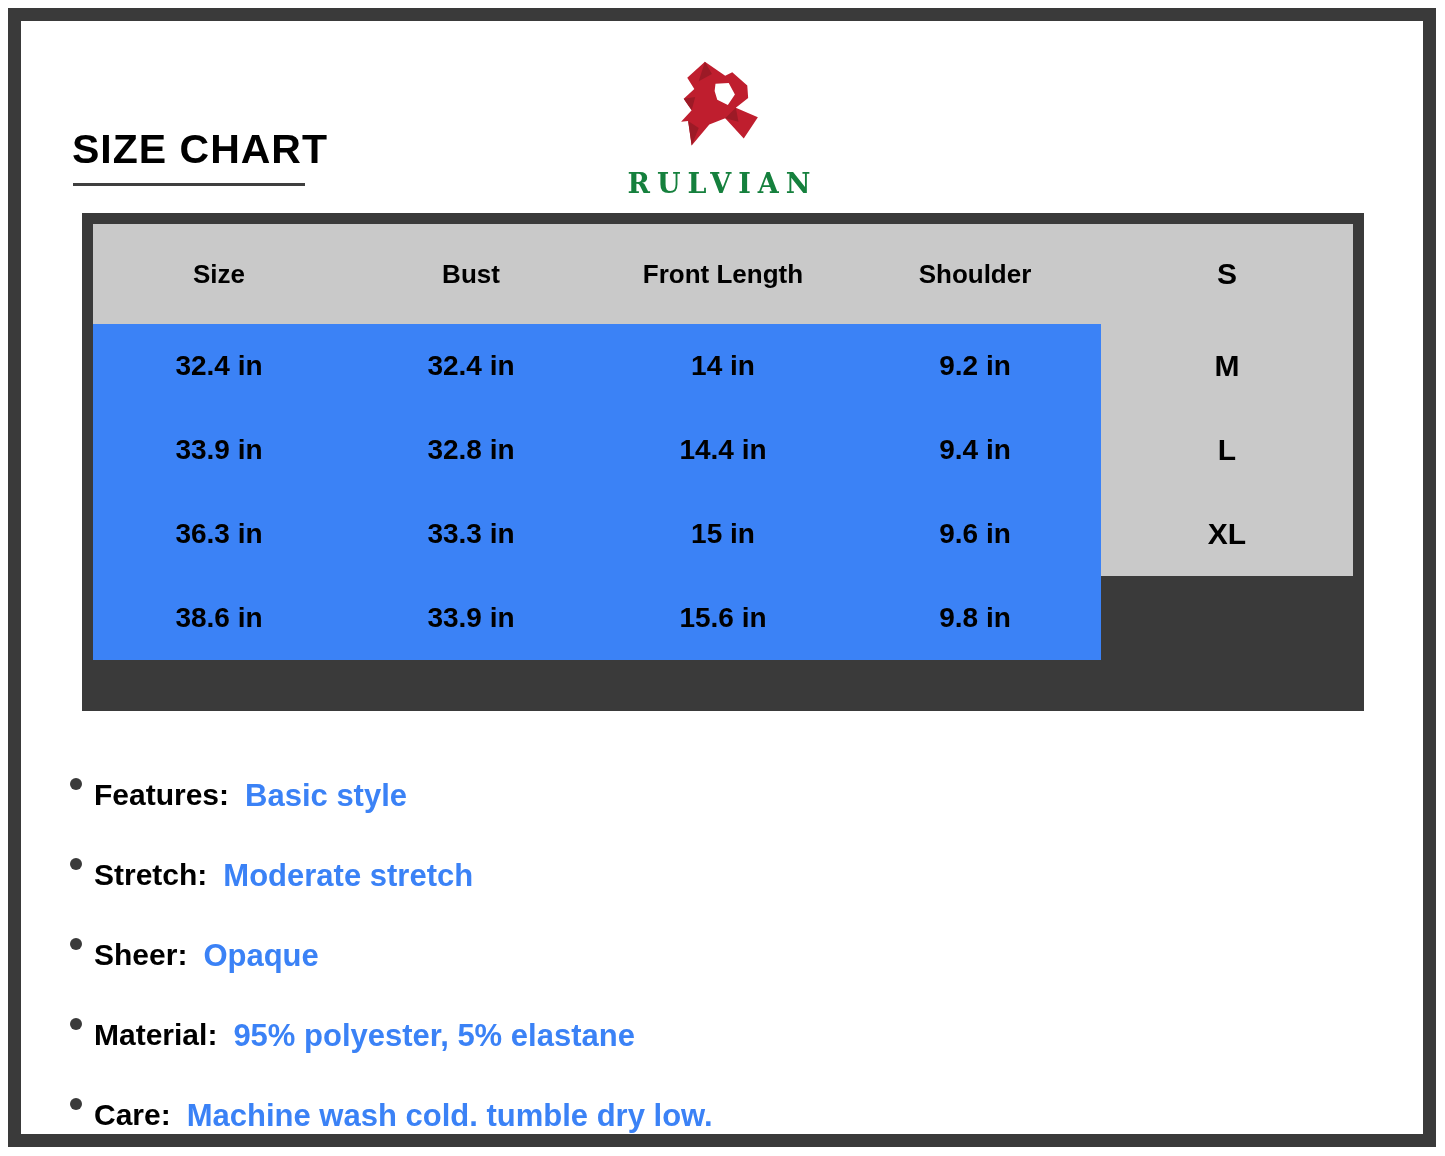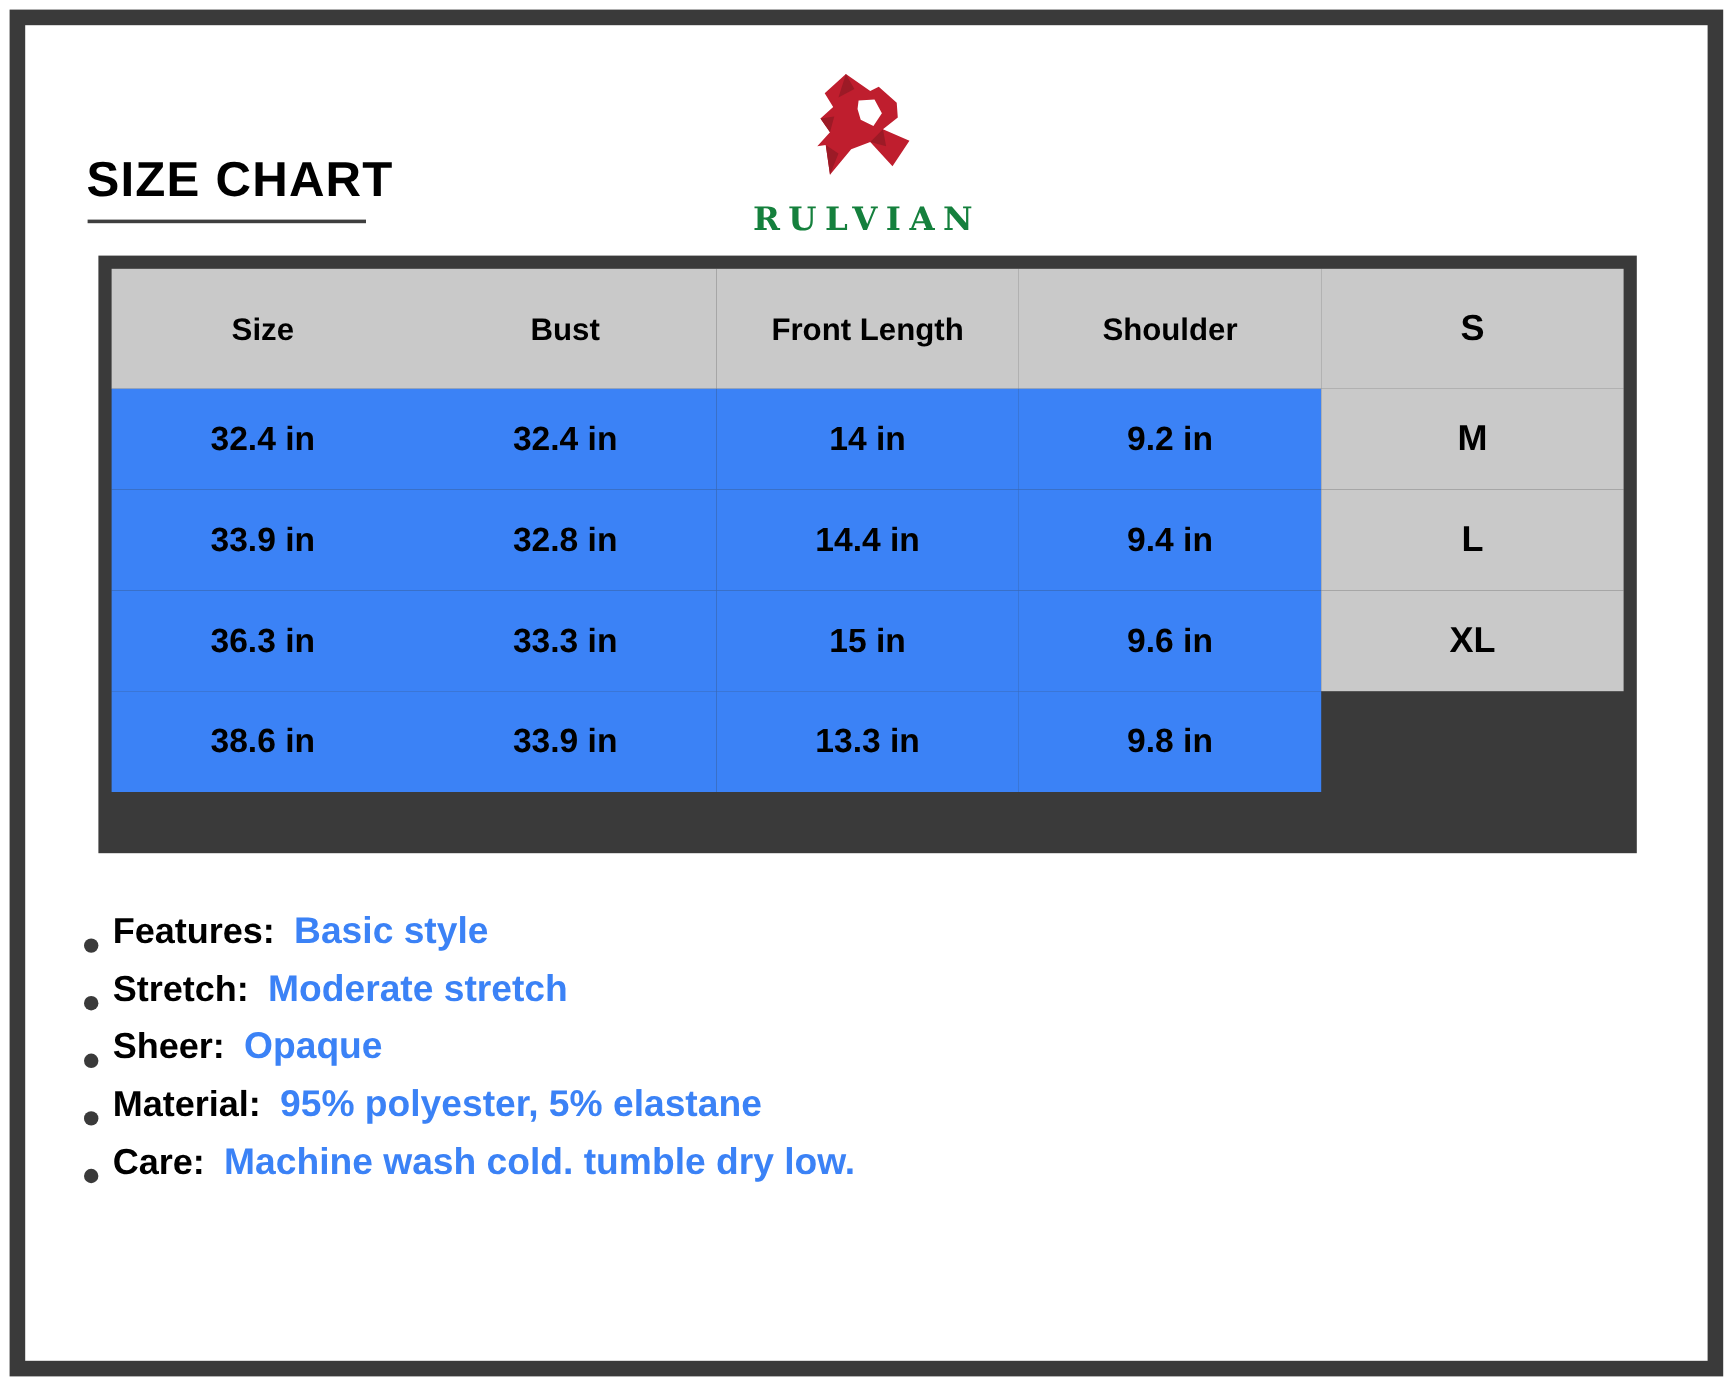--- a/index.html
+++ b/index.html
@@ -64,22 +64,23 @@
   .cell.size{background:#c9c9c9;font-size:30px;}
   .cell.val{background:#3b82f6;font-size:28px;}
   .details{
     position:absolute;
     left:70px;top:746px;
     margin:0;padding:0;
     list-style:none;
   }
   .details li{
     display:flex;
-    align-items:flex-end;
+    align-items:flex-start;
     height:48px;
+    margin-top:32px;
   }
   .dot{
     width:12px;height:12px;border-radius:50%;
     background:#3a3a3a;
     margin-right:12px;
     flex:0 0 auto;
   }
   .detail-label{
     font-weight:bold;
     font-size:30px;
@@ -140,21 +141,21 @@
 
     <div class="cell size">L</div>
     <div class="cell val">36.3 in</div>
     <div class="cell val">33.3 in</div>
     <div class="cell val">15 in</div>
     <div class="cell val">9.6 in</div>
 
     <div class="cell size">XL</div>
     <div class="cell val">38.6 in</div>
     <div class="cell val">33.9 in</div>
-    <div class="cell val">13.3 in</div>
+    <div class="cell val">15.6 in</div>
     <div class="cell val">9.8 in</div>
   </div>
 
   <ul class="details">
     <li>
       <span class="dot"></span>
       <span class="detail-label">Features:</span>
       <span class="detail-value">Basic style</span>
     </li>
     <li>

